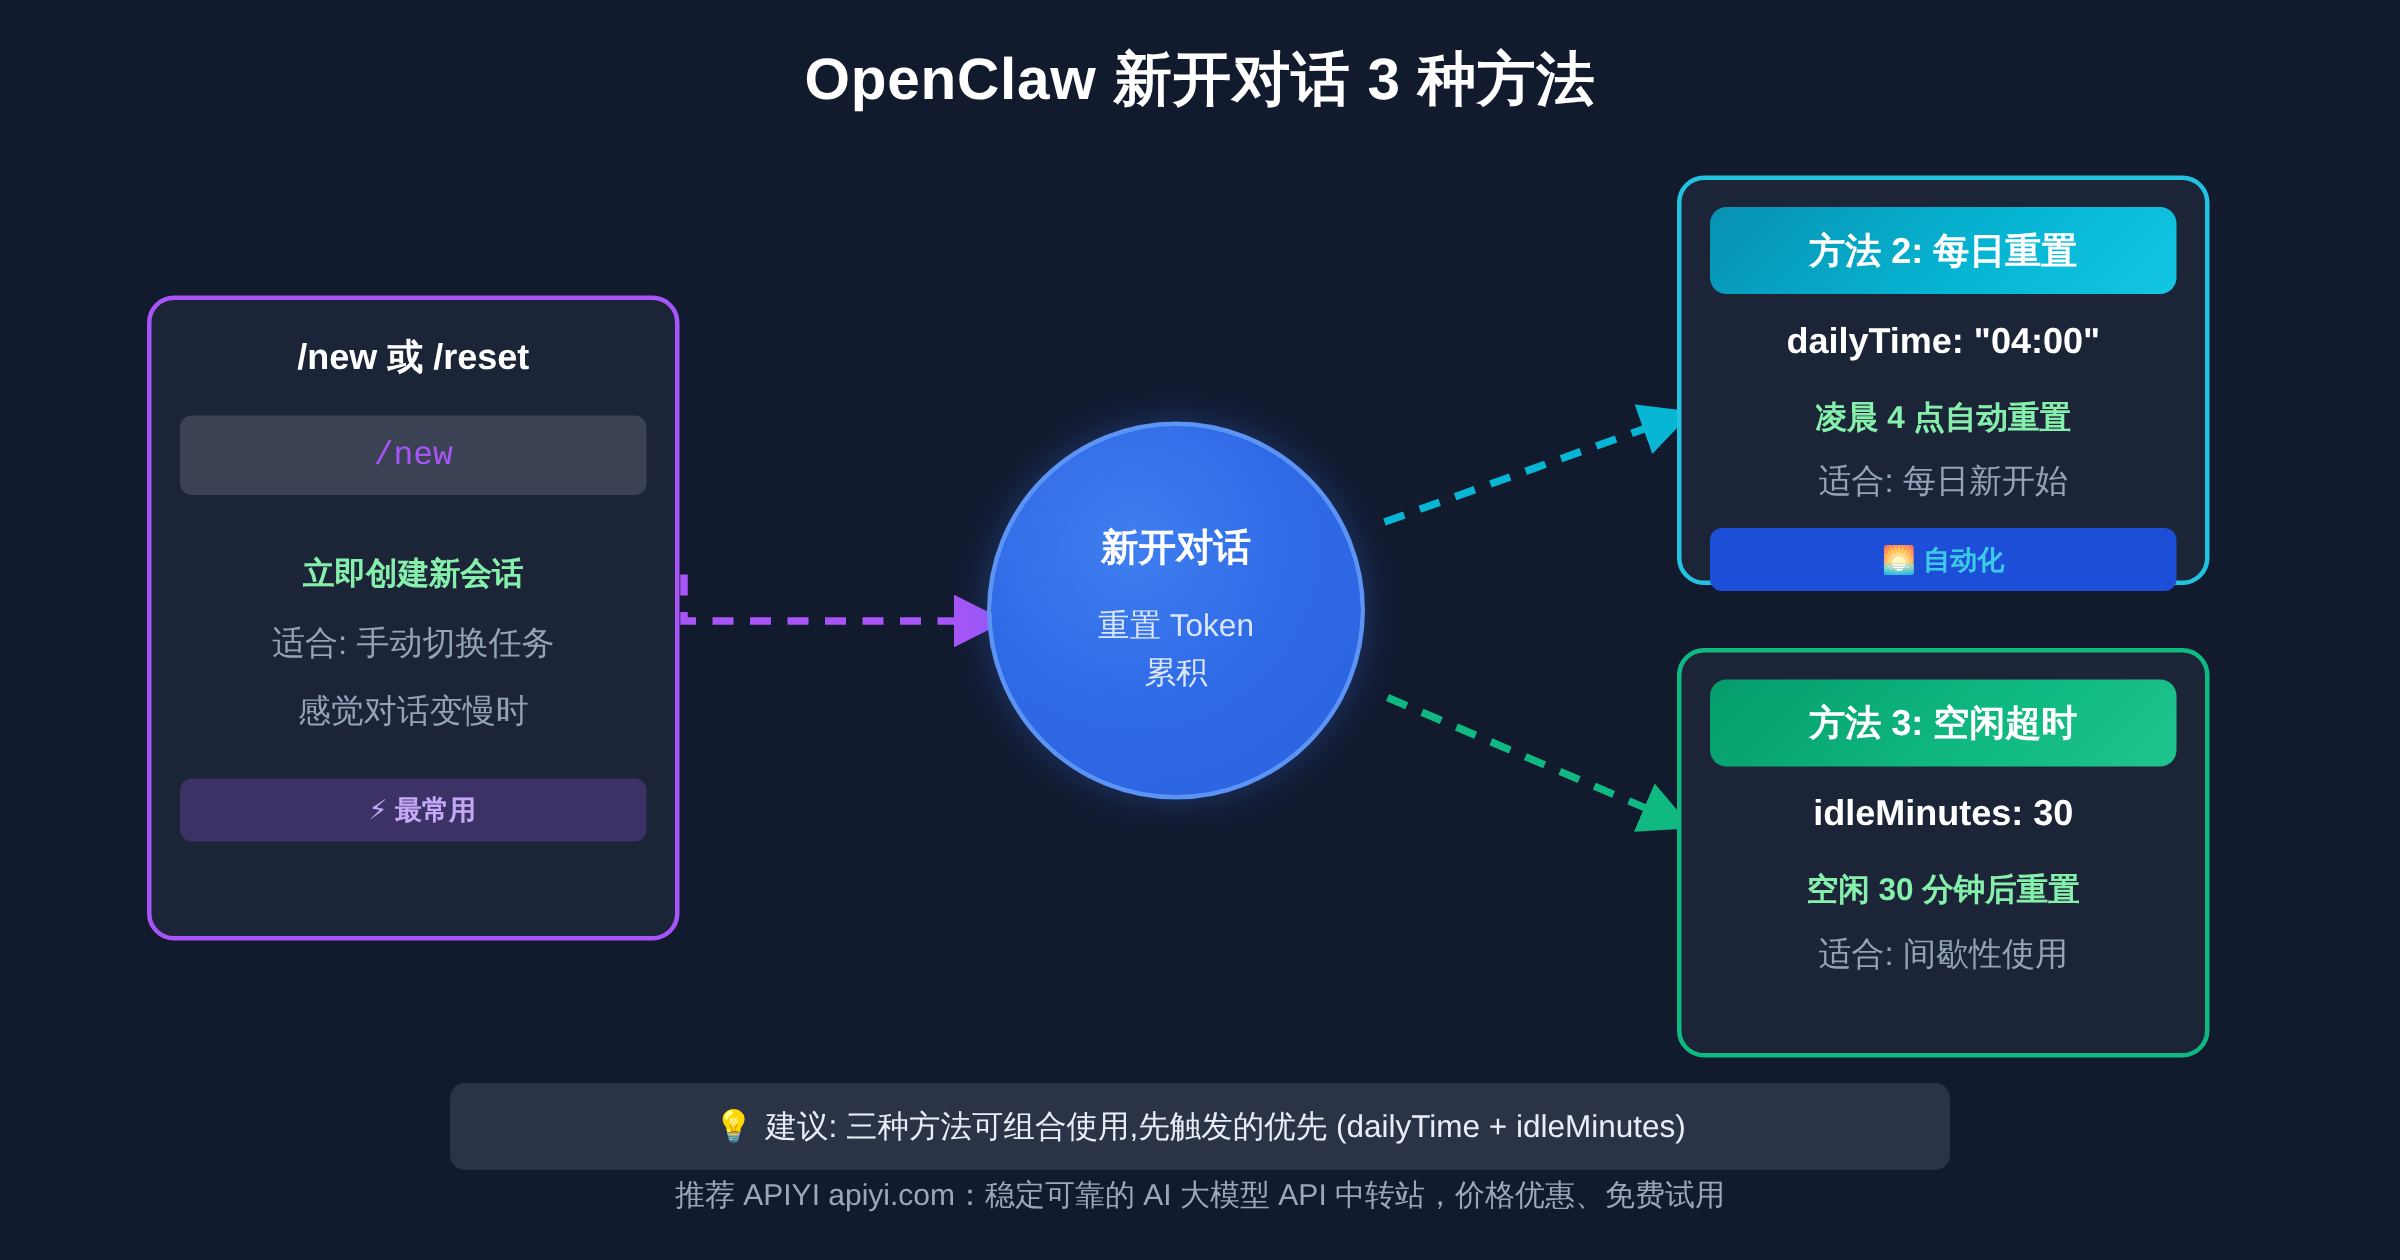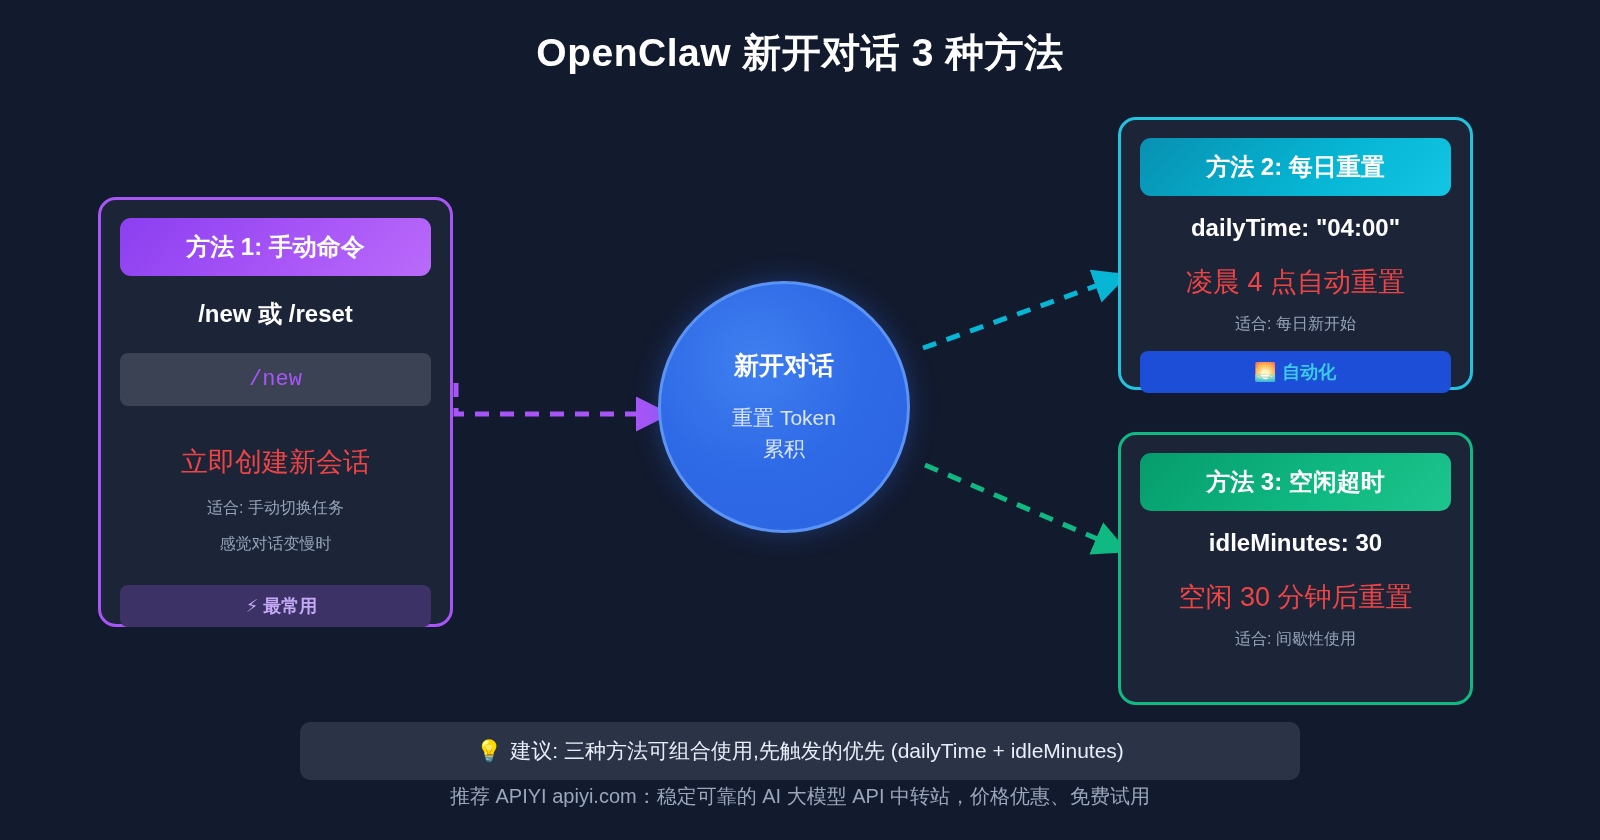--- a/index.html
+++ b/index.html
@@ -112,27 +112,27 @@
     width: calc(100% - 38px);
     background: #3b4254;
     border-radius: 8px;
     text-align: center;
     padding: 14px 0;
     font-family: "Liberation Mono", "DejaVu Sans Mono", monospace;
     font-size: 22px;
     color: #a855f7;
   }
   .card-desc {
-    font-size: 27px;
-    font-weight: normal;
-    color: #ef4444;
+    font-size: 21px;
+    font-weight: bold;
+    color: #86efac;
     text-align: center;
   }
   .card-note {
-    font-size: 16px;
+    font-size: 22px;
     color: #94a3b8;
     text-align: center;
     font-weight: normal;
   }
   .card-badge {
     box-sizing: border-box;
     width: calc(100% - 38px);
     border-radius: 8px;
     text-align: center;
     padding: 9px 0;
@@ -266,21 +266,20 @@
 
   <div class="hub">
     <div class="hub-title">新开对话</div>
     <div class="hub-sub">
       <div>重置 Token</div>
       <div>累积</div>
     </div>
   </div>
 
   <div class="card" id="card-1">
-    <div class="card-header">方法 1: 手动命令</div>
     <div class="card-code">/new 或 /reset</div>
     <div class="code-box">/new</div>
     <div class="card-desc">立即创建新会话</div>
     <div class="card-note card-note-1">适合: 手动切换任务</div>
     <div class="card-note card-note-2">感觉对话变慢时</div>
     <div class="card-badge">
       <span>⚡</span>
       <span>最常用</span>
     </div>
   </div>

